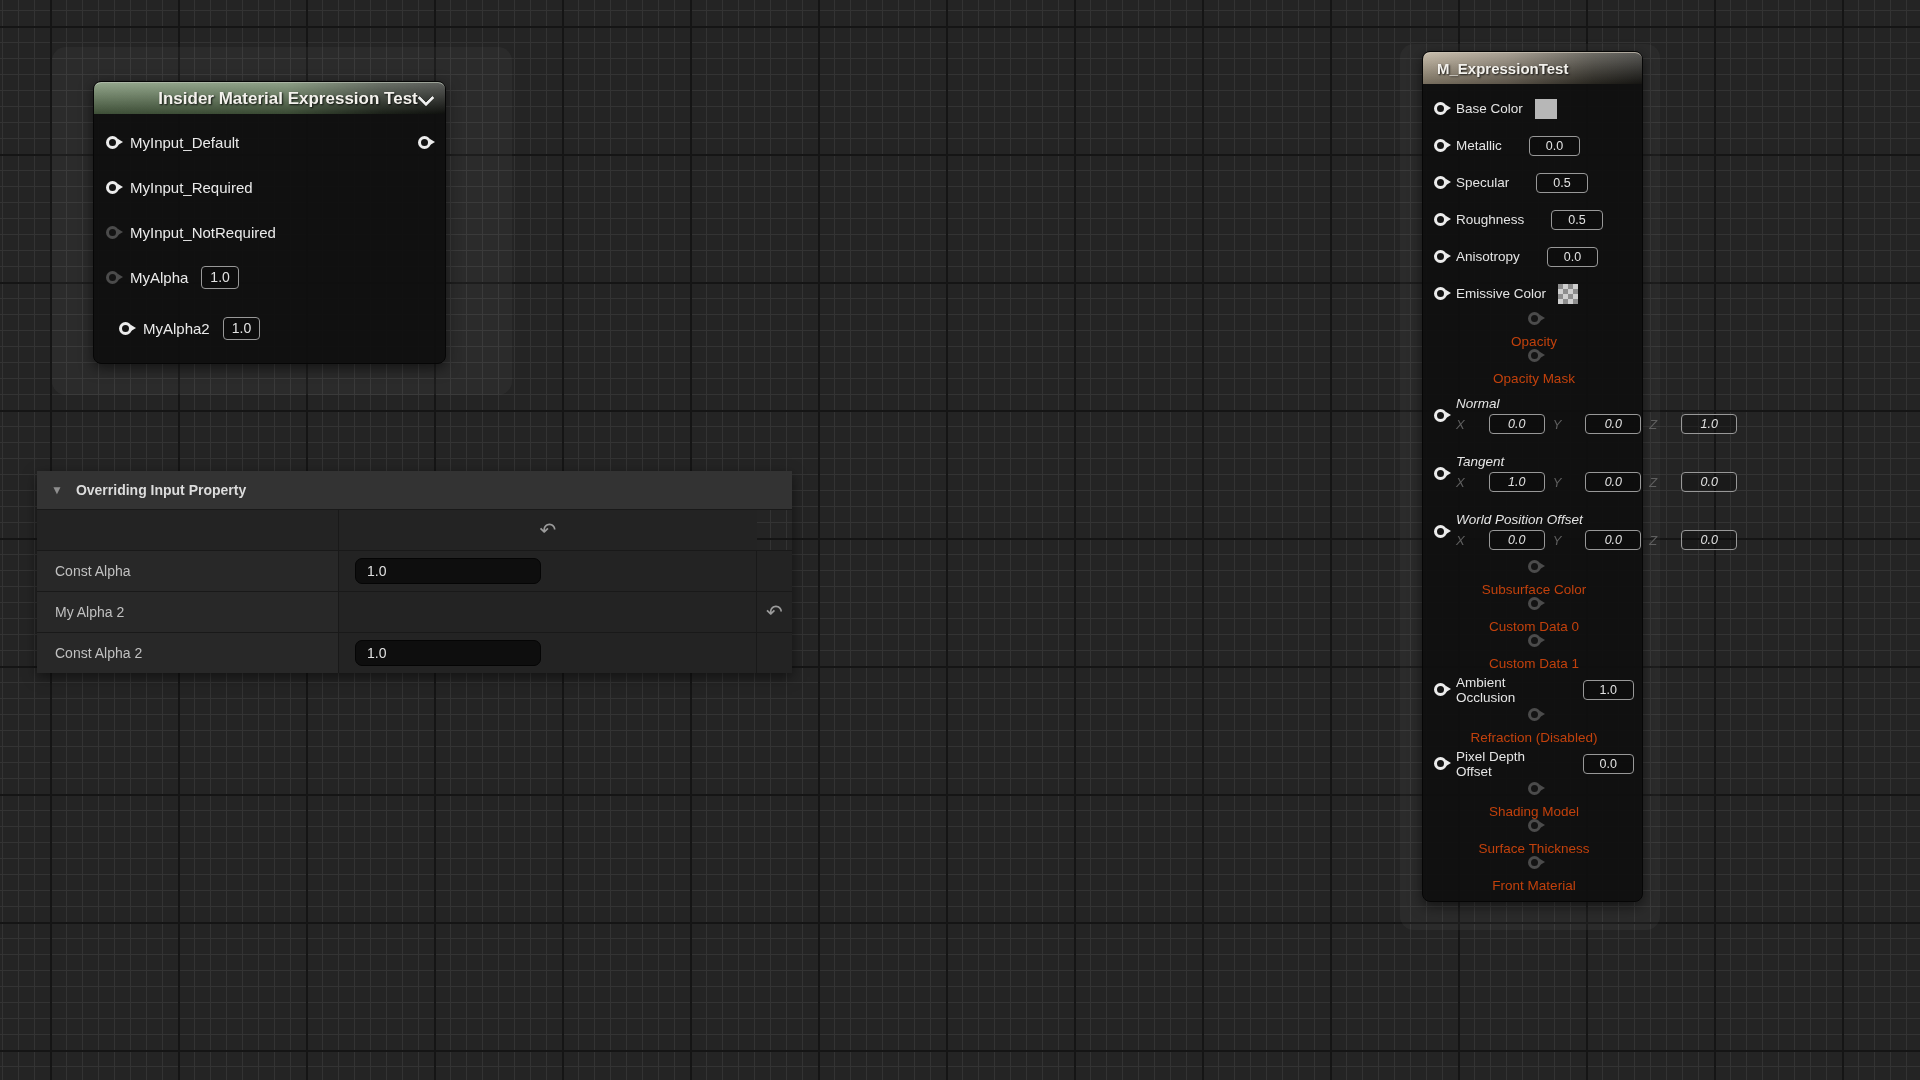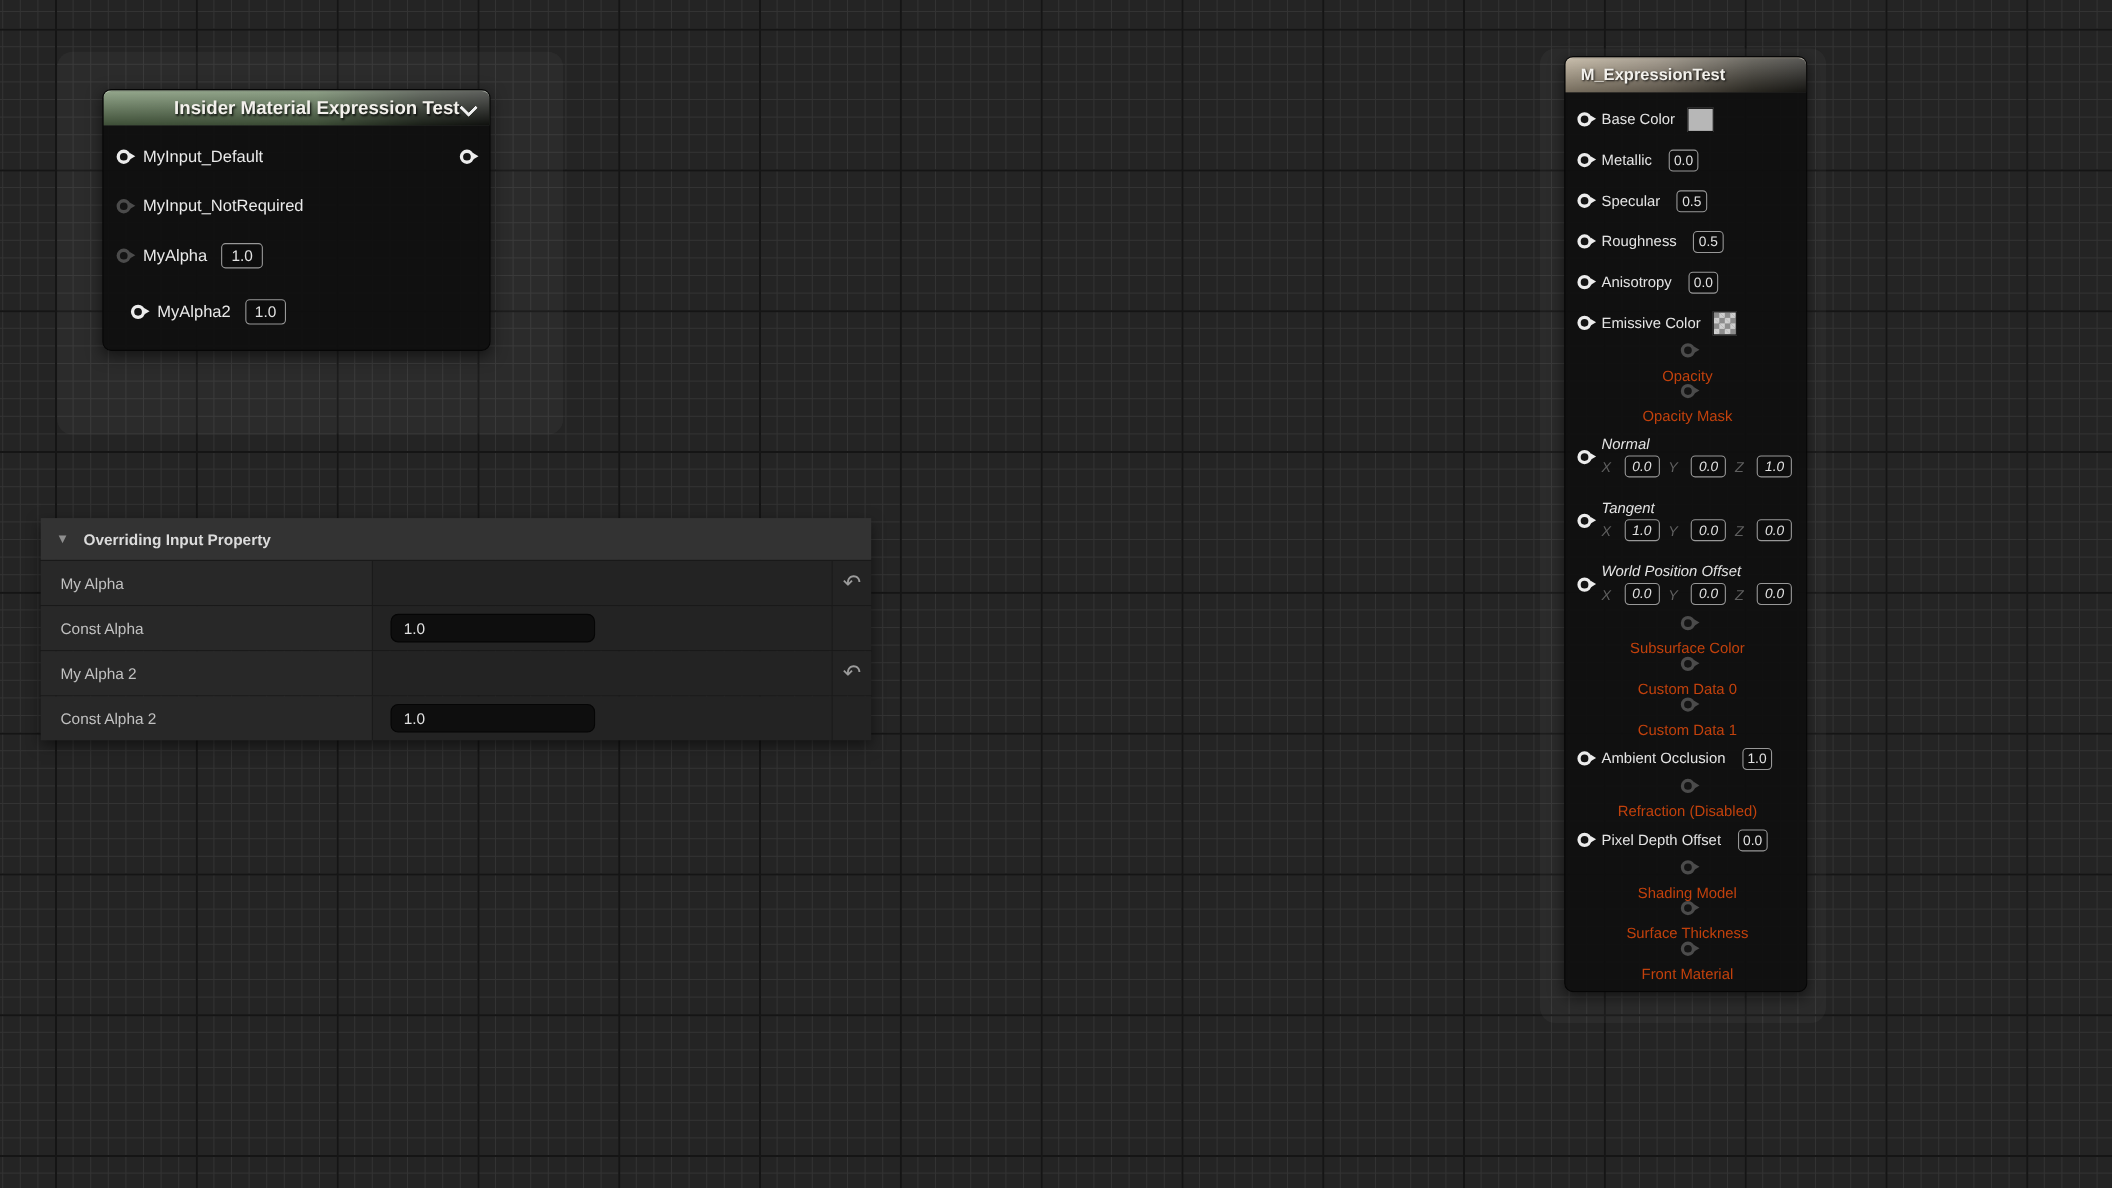--- a/index.html
+++ b/index.html
@@ -104,21 +104,21 @@
 
   
   .result-node{left:1422px;top:51px;width:219px;}
   .result-body{padding:6px 0 8px 0;}
   .rrow{
     display:flex;align-items:center;height:37px;
     padding:0 8px 0 11px;gap:9px;
     color:#e4e4e4;font-size:13.5px;
   }
   .rrow.disabled{color:#c2410c;flex-direction:column;}
-  .rrow .vbox{font-size:12.5px;padding:0 4px;line-height:18px;border-width:1.5px;margin-left:6px;}
+  .rrow .vbox{font-size:12.5px;padding:0 16px;line-height:18px;border-width:1.5px;margin-left:18px;}
   .swatch{flex:none;width:22px;height:20px;border:1px solid #101010;margin-left:2px;}
   .swatch.solid{background:#b7b7b7;}
   .swatch.checker{
     width:20px;height:20px;
     background-color:#8d8d8d;
     background-image:
       linear-gradient(45deg,#cfcfcf 25%,transparent 25%,transparent 75%,#cfcfcf 75%),
       linear-gradient(45deg,#cfcfcf 25%,#8d8d8d 25%,#8d8d8d 75%,#cfcfcf 75%);
     background-size:10px 10px;background-position:0 0,5px 5px;
   }
@@ -180,20 +180,25 @@
       <span class="chevron"></span>
     </div>
     <div class="expr-body" id="left-pins">
         <div class="lrow">
     <span class="pin in"></span>
     <span class="lbl">MyInput_Default</span>
 
     <span class="pin out"></span>
   </div>
         <div class="lrow">
+    <span class="pin in"></span>
+    <span class="lbl">MyInput_Required</span>
+
+  </div>
+        <div class="lrow">
     <span class="pin in dim"></span>
     <span class="lbl">MyInput_NotRequired</span>
 
   </div>
         <div class="lrow">
     <span class="pin in dim"></span>
     <span class="lbl">MyAlpha</span>
     <span class="vbox">1.0</span>
 
   </div>
@@ -206,23 +211,20 @@
       </div>
   </div>
 
   <div class="details-panel">
     <div class="panel-header">
       <span class="tri">▼</span>
       <span class="ph-label">Overriding Input Property</span>
     </div>
     <div id="panel-rows">
         <div class="prow">
-    <div class="prow-label-cell">
-      <span class="prow-label">My Alpha</span>
-    </div>
     <div class="prow-value-cell">
       
     </div>
     <div class="prow-reset-cell">
       <span class="reset-icon">↶</span>
     </div>
   </div>
         <div class="prow">
     <div class="prow-label-cell">
       <span class="prow-label">Const Alpha</span>

